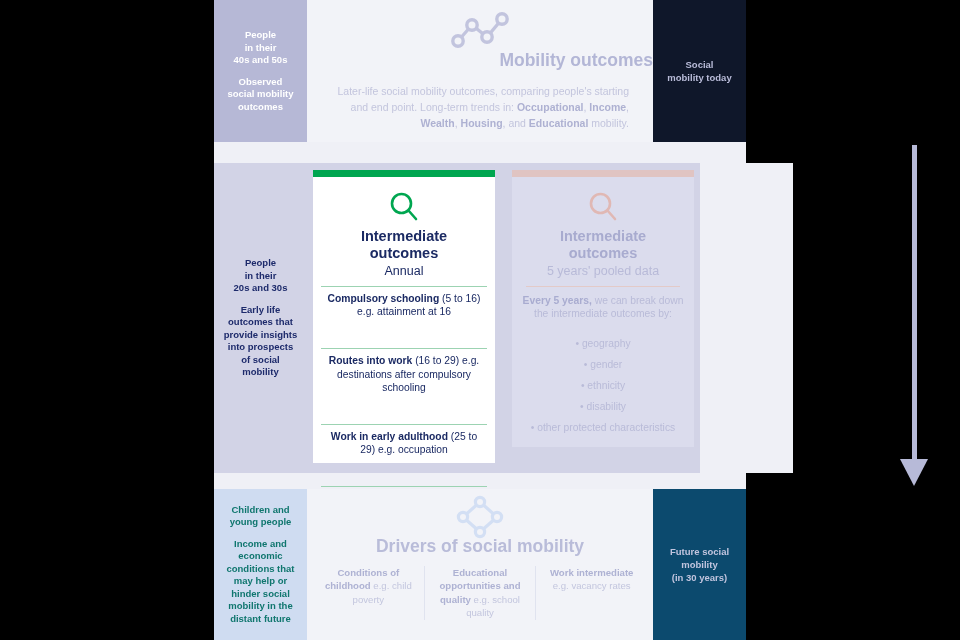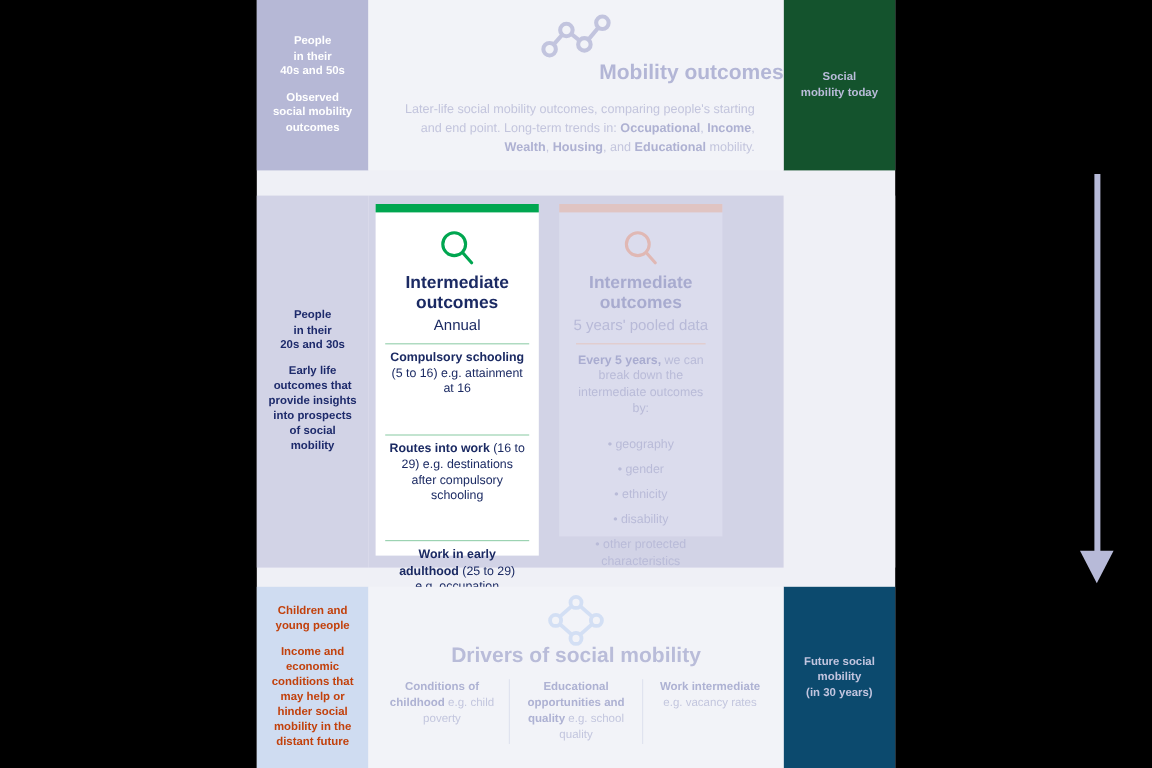--- a/index.html
+++ b/index.html
@@ -21,36 +21,36 @@
   .age-col .gap{height:9px;}
   .main-col{flex:1;position:relative;box-sizing:border-box;}
   .time-col{width:93px;flex:0 0 93px;display:flex;align-items:center;
             justify-content:center;text-align:center;box-sizing:border-box;}
   .time-col .tt{font-weight:bold;font-size:9.5px;line-height:13px;color:#b9bcd9;}
 
   
   #row1{top:0;height:142px;}
   #row1 .age-col{background:#b6b8d6;color:#ffffff;}
   #row1 .main-col{background:#f2f3f8;}
-  #row1 .time-col{background:#14532d;}
+  #row1 .time-col{background:#0f172a;}
   .r1-inner{padding-top:8px;text-align:right;}
   .icon-line{height:44px;display:flex;align-items:center;justify-content:center;}
   .r1-title{font-size:17.5px;font-weight:bold;color:#b3b6d6;margin-top:-2px;}
   .r1-body{font-size:10.5px;line-height:16px;color:#c3c5dd;margin-top:12px;
            padding:0 24px;}
   .r1-body b{color:#aeb1d2;}
 
   
   #row2{top:163px;height:310px;}
   #row2 .age-col{background:#d2d3e6;color:#1d2a6b;}
   #row2 .main-col{background:#d2d3e6;display:flex;gap:17px;
                   padding:7px 6px 12px 6px;}
   #row2 .time-col{background:#eff0f6;}
 
-  .card{width:136px;box-sizing:border-box;}
+  .card{width:182px;box-sizing:border-box;}
   .card-bar{height:7px;}
   .card-body{padding:9px 8px 8px 8px;text-align:center;box-sizing:border-box;}
 
   .card-green{background:#ffffff;height:293px;}
   .card-green .card-bar{background:#00a650;}
   .card-pink{background:#dbdced;height:277px;}
   .card-pink .card-bar{background:#e0c4c2;}
 
   .mag{height:42px;display:flex;align-items:center;justify-content:center;}
   .c-title{font-weight:bold;font-size:14.5px;line-height:17px;}
@@ -63,21 +63,21 @@
         font-size:10.3px;line-height:13.2px;color:#1b2a63;margin-top:24px;}
   .item b{font-weight:bold;}
   .divider-pink{border-top:1px solid #e3cac8;margin:7px 6px 0 6px;}
   .p-head{font-size:10.3px;line-height:13.4px;color:#a9acd0;font-weight:bold;
           margin-top:7px;}
   .p-head span{font-weight:normal;color:#b9bbd8;}
   .p-list{margin-top:12px;font-size:10.3px;line-height:21px;color:#b9bbd8;}
 
   
   #row3{top:489px;height:151px;}
-  #row3 .age-col{background:#cfdcf1;color:#c2410c;}
+  #row3 .age-col{background:#cfdcf1;color:#0f766e;}
   #row3 .main-col{background:#f2f3f8;}
   #row3 .time-col{background:#0c4a6e;}
   #row3 .time-col .tt{color:#c2c5df;}
   .r3-inner{padding-top:6px;text-align:center;}
   .r3-title{font-size:17.5px;font-weight:bold;color:#b9bcd9;margin-top:-3px;}
   .drivers{display:flex;margin-top:9px;padding:0 6px;}
   .driver{flex:1;padding:0 5px;border-left:1px solid #e0e3ef;
           font-size:9.6px;line-height:13.4px;color:#c3c6de;box-sizing:border-box;}
   .driver:first-child{border-left:none;}
   .driver b{color:#aeb2d3;font-weight:bold;}

